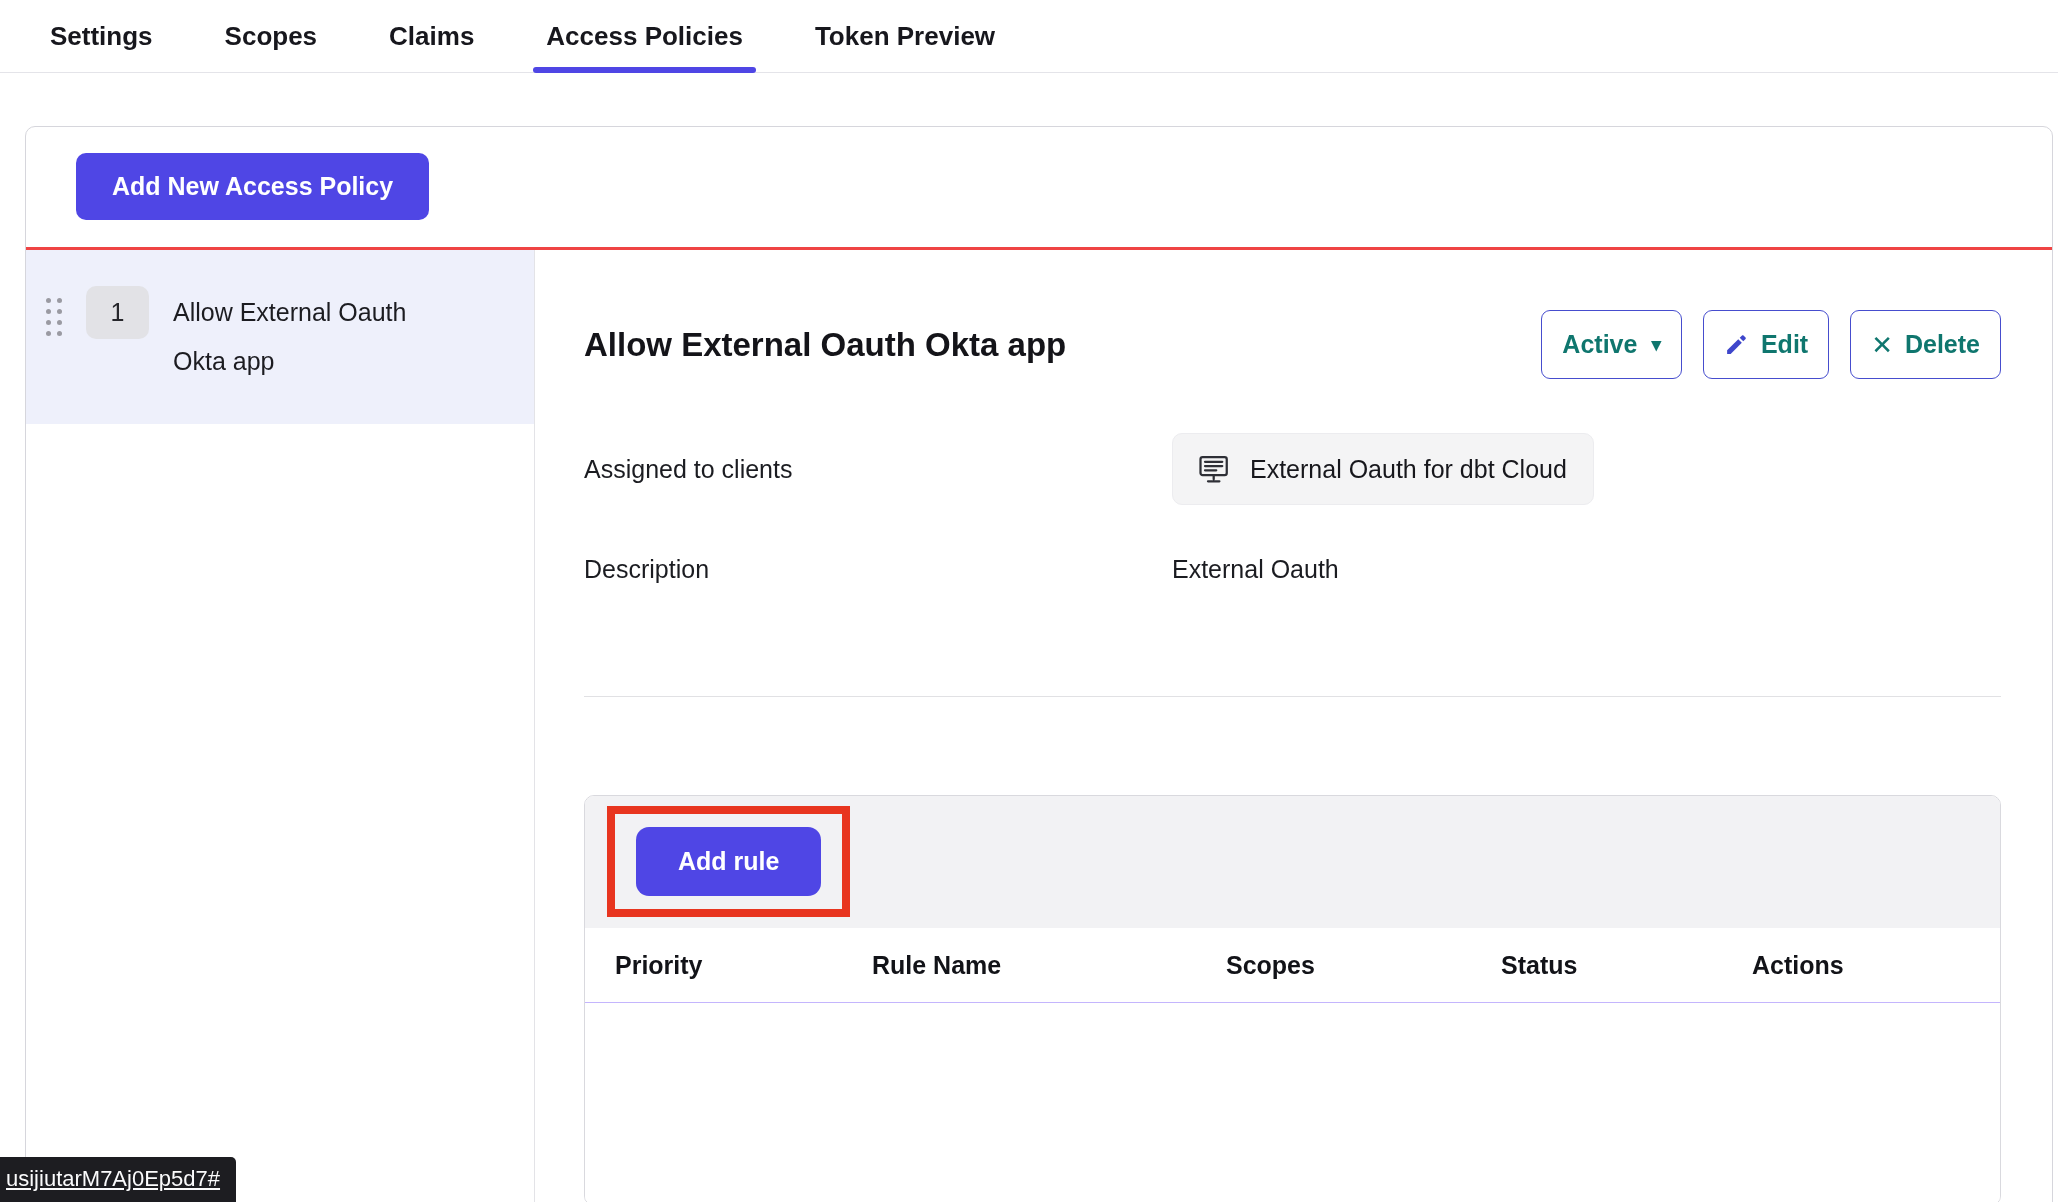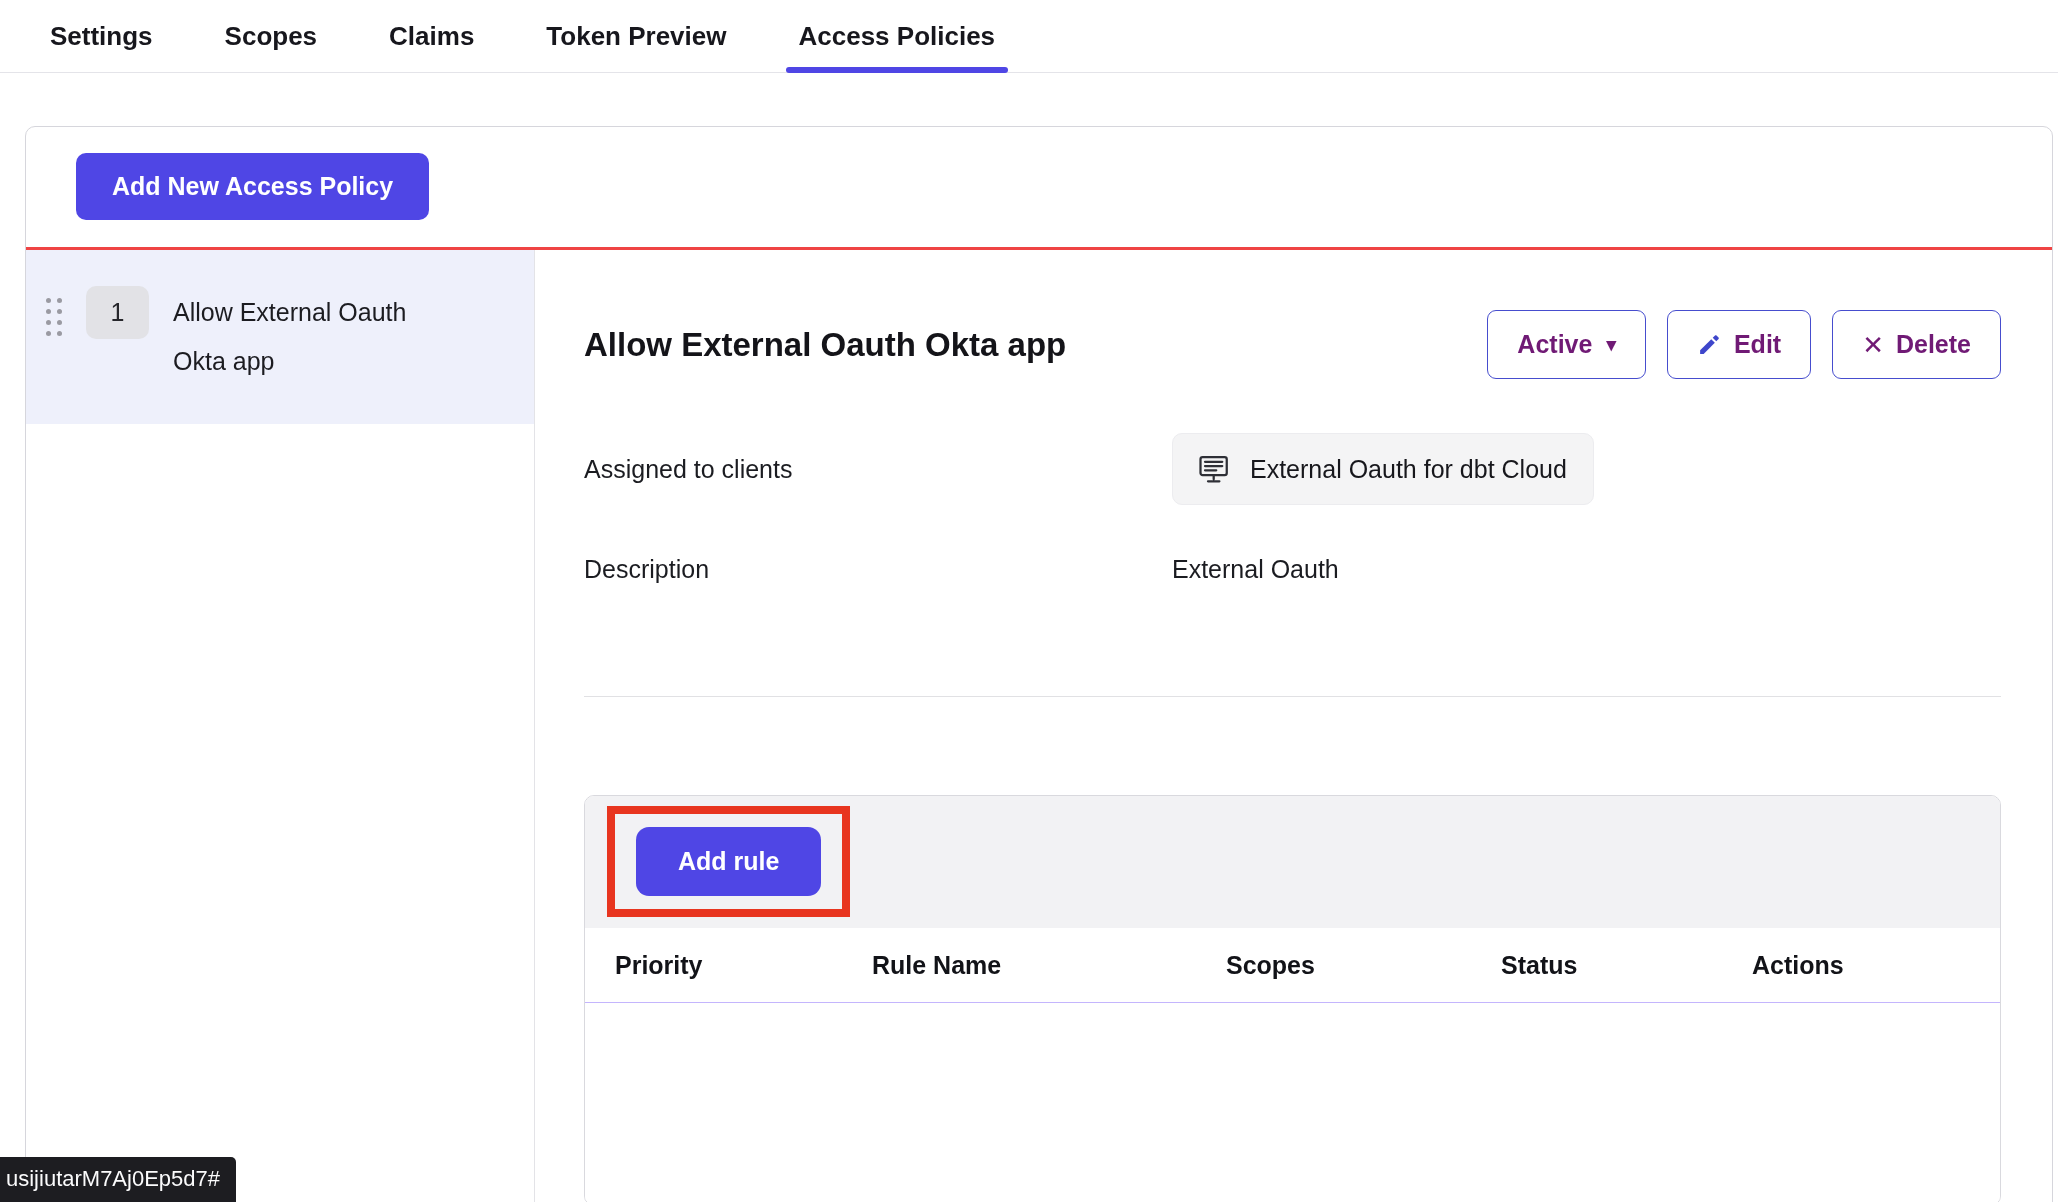--- a/index.html
+++ b/index.html
@@ -75,23 +75,23 @@
     max-width: 285px; margin-top: 2px;
   }
 
   
   .policy-detail { flex: 1; padding: 0 51px 0 49px; }
   .detail-header { display: flex; align-items: center; margin-top: 60px; }
   .detail-title { flex: 1; font-size: 33px; font-weight: 700; color: #141419; }
   .btn-group { display: flex; gap: 21px; }
   .btn-outline {
     display: inline-flex; align-items: center; gap: 12px;
-    height: 69px; padding: 0 29px;
+    height: 69px; padding: 0 20px;
     background: #ffffff; border: 1px solid #464dce; border-radius: 9px;
-    color: #701a75; font-family: "Liberation Sans", sans-serif;
+    color: #0f766e; font-family: "Liberation Sans", sans-serif;
     font-size: 25px; font-weight: 700; cursor: pointer; white-space: nowrap;
   }
   .caret { font-size: 19px; margin-left: 2px; }
   .x-glyph { font-size: 26px; font-weight: 400; line-height: 1; }
 
   .field-row { display: flex; align-items: center; }
   .field-row.description { margin-top: 50px; }
   .field-row.assigned { margin-top: 54px; }
   .field-label { width: 588px; flex: none; font-size: 25px; color: #1b1c21; }
   .field-value { font-size: 25px; color: #1b1c21; }
@@ -131,31 +131,32 @@
   .col-actions  { flex: 1; }
   .rules-body { height: 202px; background: #ffffff; }
 
   
   .url-tooltip {
     position: absolute; left: 0; bottom: 0;
     background: #1d1d21; color: #fbfbfc;
     font-size: 22px; padding: 9px 16px 10px 6px;
     border-top-right-radius: 5px;
     white-space: nowrap;
+    text-decoration: underline;
   }
 </style>
 </head>
 <body>
 
 <nav class="tabbar">
   <div class="tab">Settings</div>
   <div class="tab">Scopes</div>
   <div class="tab">Claims</div>
+  <div class="tab active">Access Policies</div>
   <div class="tab">Token Preview</div>
-  <div class="tab active">Access Policies</div>
 </nav>
 
 <section class="panel">
 
   <div class="panel-header">
     <button class="btn-primary">Add New Access Policy</button>
   </div>
 
   <div class="panel-body">
 

